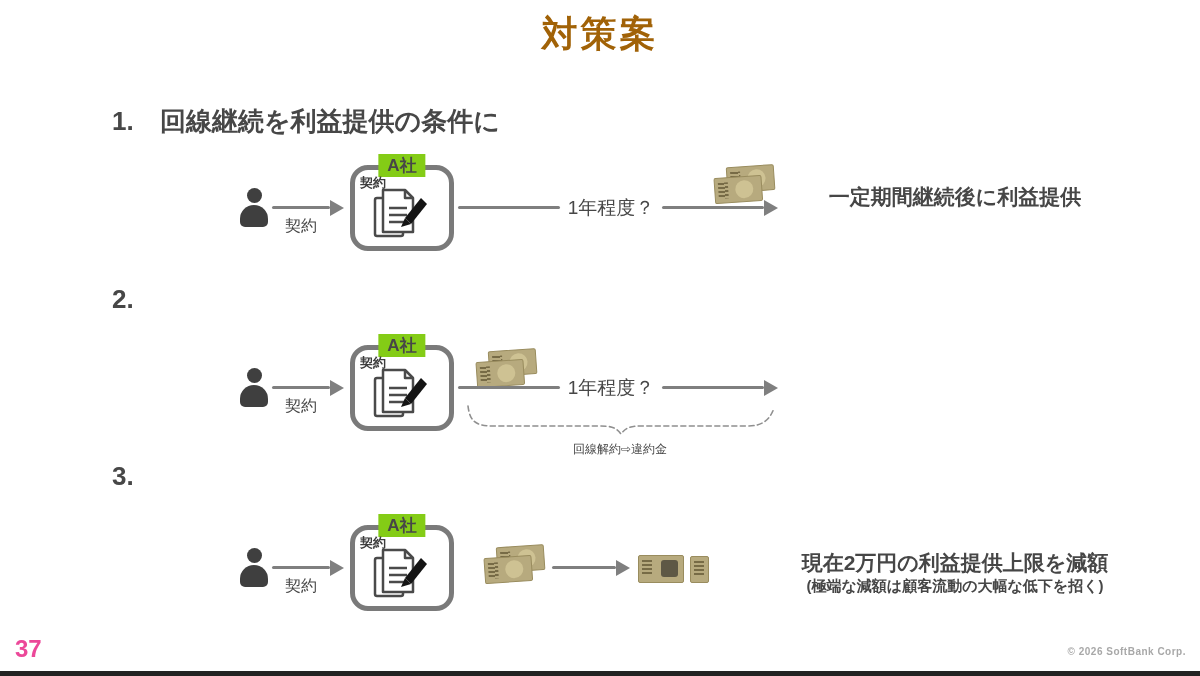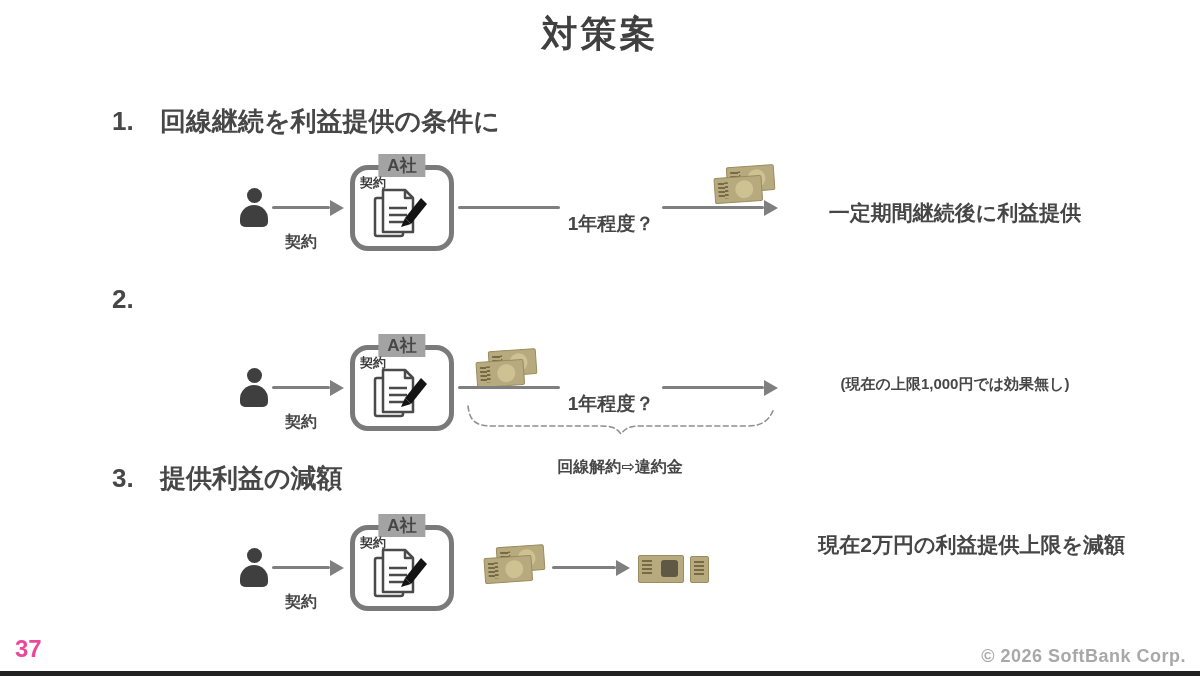--- a/index.html
+++ b/index.html
@@ -4,64 +4,64 @@
 <style>
   html,body{margin:0;padding:0;background:#e9e9e9;}
   .slide{
     position:relative; width:1200px; height:676px; background:#ffffff;
     font-family:"Liberation Sans","DejaVu Sans",sans-serif; overflow:hidden;
     margin:0 auto;
   }
   .abs{position:absolute;}
   .title{
     left:0; right:0; top:10px; text-align:center;
-    font-size:36px; font-weight:bold; color:#404040; letter-spacing:3px;
+    font-size:36px; font-weight:bold; color:#a16207; letter-spacing:3px;
   }
   .heading{
     display:flex; align-items:baseline;
     font-size:26px; font-weight:bold; color:#474747;
   }
   .h-num{width:48px; flex:0 0 48px;}
   
   .person{width:28px;}
   .person .ph{width:15px;height:15px;background:#3f3f3f;border-radius:50%;margin:0 auto 2px;}
   .person .pb{width:28px;height:22px;background:#3f3f3f;border-radius:14px 14px 5px 5px;}
   
   .ln{position:absolute;height:3px;background:#7f7f7f;border-radius:2px;}
   .ah{position:absolute;width:0;height:0;border-top:8px solid transparent;border-bottom:8px solid transparent;border-left:14px solid #7f7f7f;}
-  .lbl{position:absolute;font-weight:bold;color:#474747;text-align:center;margin-top:16px;}
+  .lbl{position:absolute;font-weight:normal;color:#474747;text-align:center;}
   
   .cbox{
     position:absolute; width:94px; height:76px; background:#fff;
     border:5px solid #7a7a7a; border-radius:18px;
   }
   .cbox .cname{
     position:absolute; top:-16px; left:50%; transform:translateX(-50%);
-    background:#a3a3a3; padding:0 9px; font-size:17px; font-weight:bold; color:#474747; white-space:nowrap;
+    background:#84cc16; padding:0 9px; font-size:17px; font-weight:bold; color:#474747; white-space:nowrap;
   }
   .cbox .doclbl{
     position:absolute; top:4px; left:5px; font-size:13px; font-weight:bold; color:#3d3d3d;
   }
   
   .bill{position:absolute;width:48px;height:26px;background:#b7aa7e;border:1px solid #998c5e;border-radius:2px;box-sizing:border-box;}
   .bill .bl{position:absolute;left:3px;top:4px;width:10px;height:16px;
     background:repeating-linear-gradient(to bottom,#776b46 0 2px,rgba(0,0,0,0) 2px 4px);}
   .bill .bc{position:absolute;right:8px;top:3px;width:18px;height:18px;border-radius:50%;background:#cec293;}
   .bill.portrait .bp{position:absolute;right:5px;top:4px;width:17px;height:17px;border-radius:3px;background:#5e5845;}
   .bill.half{width:19px;}
   .pair{position:absolute;width:64px;height:38px;transform:rotate(-4deg);}
   .pair .back{left:13px;top:0;}
   .pair .front{left:0;top:10px;}
   
   .result{position:absolute;left:785px;width:340px;text-align:center;color:#464646;}
   .result .rt{font-size:21px;font-weight:bold;line-height:26px;}
   .result .rn{font-size:15px;font-weight:bold;line-height:20px;}
   .duration{font-size:19px;}
   .footer-num{left:15px;top:635px;font-size:24px;font-weight:bold;color:#ec4899;}
-  .copyright{right:14px;top:646px;font-size:18px;font-weight:bold;color:#a8a8a8;letter-spacing:.5px;}
+  .copyright{right:14px;top:646px;font-size:10px;font-weight:bold;color:#a8a8a8;letter-spacing:.5px;}
   .bottombar{left:0;right:0;bottom:0;height:5px;background:#222222;}
 </style>
 </head>
 <body>
 
 <div class="slide">
 
   <div class="abs title">対策案</div>
 
   <div class="abs heading" style="left:112px;top:104px;">
@@ -101,21 +101,21 @@
     <div class="bill back">
         <div class="bl"></div>
         <div class="bc"></div>
       </div>
     <div class="bill front">
         <div class="bl"></div>
         <div class="bc"></div>
       </div>
   </div>
 
-  <div class="result" style="top:200px;">
+  <div class="result" style="top:184px;">
     <div class="rt">一定期間継続後に利益提供</div>
   </div>
 
   <div class="abs heading" style="left:112px;top:284px;">
     <span class="h-num">2.</span>
   </div>
 
   <div class="abs person" style="left:240px;top:368px;">
     <div class="ph"></div>
     <div class="pb"></div>
@@ -151,29 +151,27 @@
   </div>
 
   <div class="ln" style="left:458px;top:386px;width:102px;"></div>
   <div class="lbl duration" style="left:563px;top:375px;width:96px;">1年程度？</div>
   <div class="ln" style="left:662px;top:386px;width:102px;"></div>
   <div class="ah" style="left:764px;top:379.5px;"></div>
 
   <svg class="abs" style="left:460px;top:396px;" width="322" height="46" viewBox="0 0 322 46">
     <path d="M8 10 C10 26 16 30 34 30 L140 30 C150 30 156 31 161 38 C166 31 172 30 182 30 L288 30 C302 30 310 24 314 12" fill="none" stroke="#8f8f8f" stroke-width="1.6" stroke-dasharray="5 3.5" stroke-linecap="round"></path>
   </svg>
-  <div class="lbl" style="left:540px;top:441px;width:160px;font-size:16px;">回線解約⇨違約金</div>
+  <div class="lbl" style="left:540px;top:441px;width:160px;font-size:12px;">回線解約⇨違約金</div>
 
   <div class="result" style="top:374px;">
-    <div class="rn">(現在の上限1,000円では効果無し)</div>
   </div>
 
   <div class="abs heading" style="left:112px;top:461px;">
     <span class="h-num">3.</span>
-    <span>提供利益の減額</span>
   </div>
 
   <div class="abs person" style="left:240px;top:548px;">
     <div class="ph"></div>
     <div class="pb"></div>
   </div>
   <div class="ln" style="left:272px;top:566px;width:58px;"></div>
   <div class="ah" style="left:330px;top:559.5px;"></div>
   <div class="lbl" style="left:272px;top:576px;width:58px;font-size:16px;">契約</div>
 
@@ -207,21 +205,22 @@
   <div class="ah" style="left:616px;top:559.5px;"></div>
 
   <div class="bill portrait" style="left:638px;top:555px;width:46px;height:28px;">
     <div class="bl"></div>
       <div class="bp"></div>
   </div>
   <div class="bill half" style="left:690px;top:556px;height:27px;">
     <div class="bl"></div>
   </div>
 
-  <div class="result" style="top:532px;text-align:right;">
+  <div class="result" style="top:550px;">
     <div class="rt">現在2万円の利益提供上限を減額</div>
+    <div class="rn">(極端な減額は顧客流動の大幅な低下を招く)</div>
   </div>
 
   <div class="abs footer-num">37</div>
   <div class="abs copyright">© 2026 SoftBank Corp.</div>
   <div class="abs bottombar"></div>
 
 </div>
 
 </body></html>

